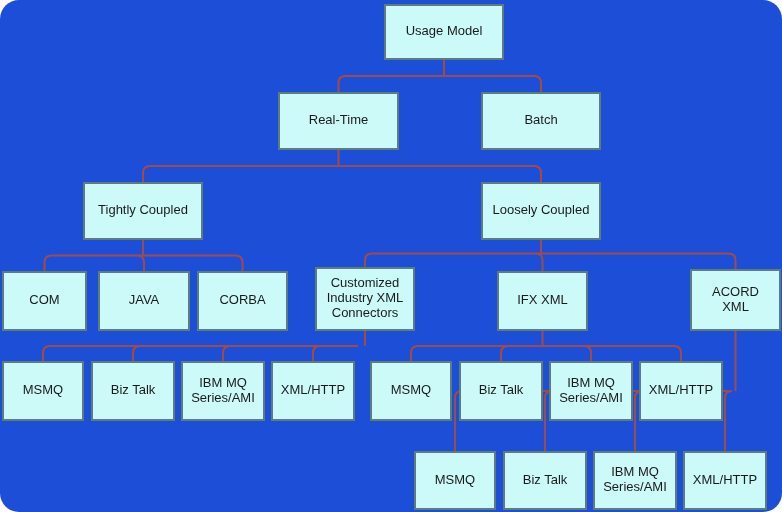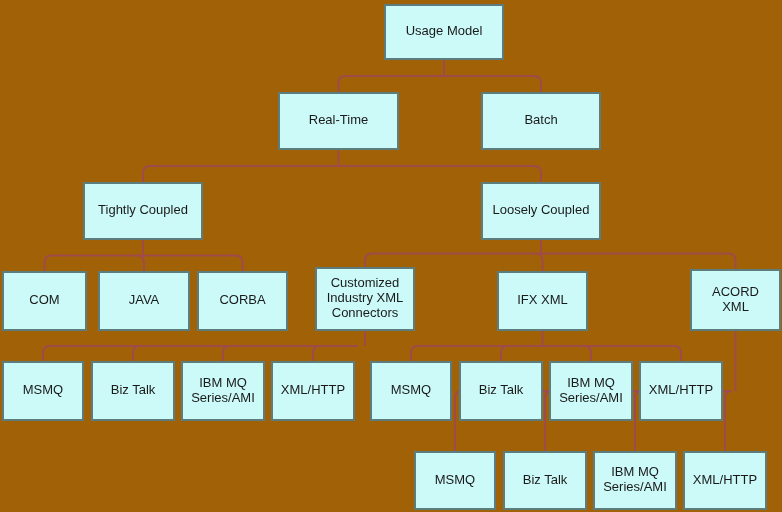--- a/index.html
+++ b/index.html
@@ -10,21 +10,22 @@
   body {
     width: 782px;
     height: 512px;
     font-family: "Liberation Sans", sans-serif;
     overflow: hidden;
   }
   #diagram-root {
     position: relative;
     width: 782px;
     height: 512px;
-    background: #a16207;
+    background: #1d4ed8;
+    border-radius: 19px;
   }
   svg.diagram {
     position: absolute;
     top: 0;
     left: 0;
     width: 782px;
     height: 512px;
   }
   .node-rect {
     fill: #ccfaf9;

